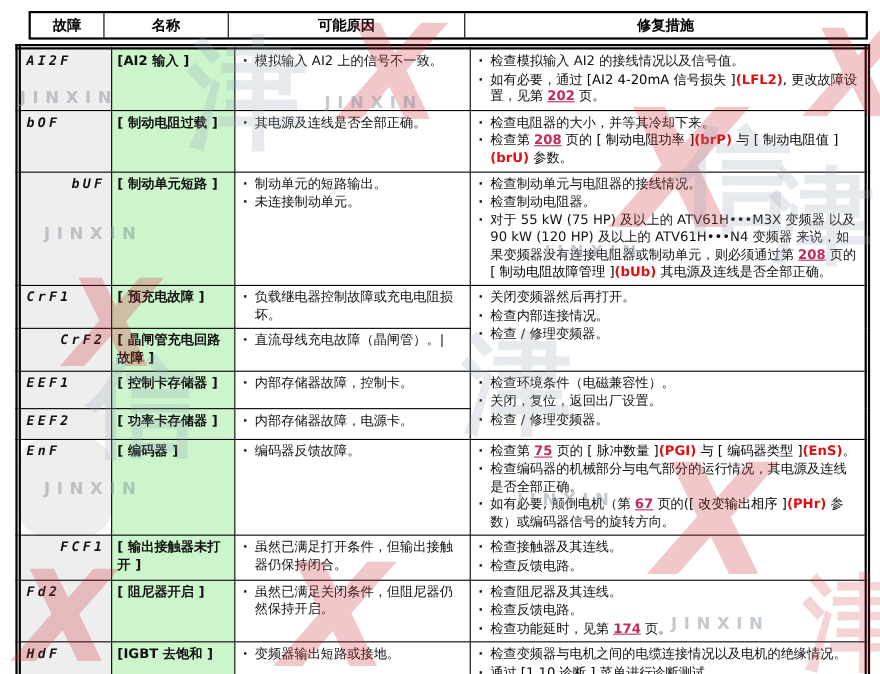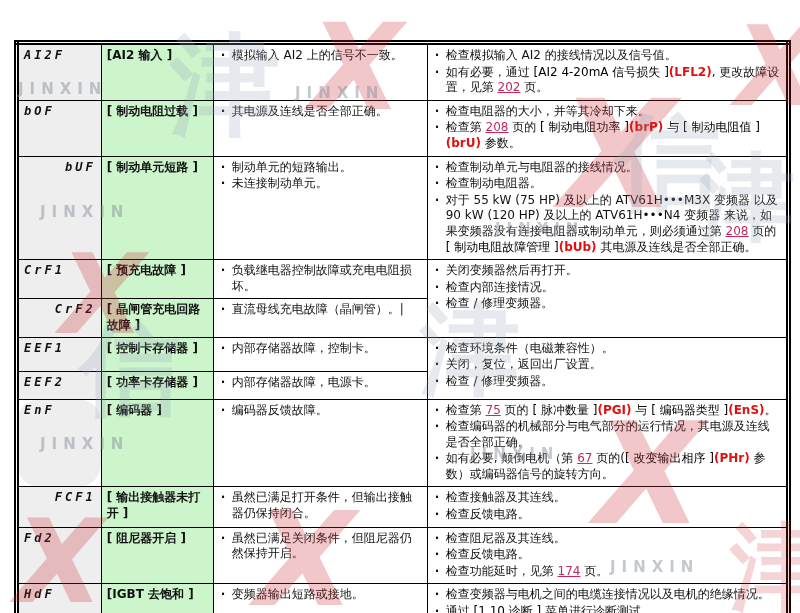--- a/index.html
+++ b/index.html
@@ -31,33 +31,39 @@
     background:#eeeeee;
     color:#e01818;font-family:"DejaVu Sans Mono",monospace;
     font-style:italic;font-weight:bold;font-size:13px;letter-spacing:3px;
     padding-top:5px;padding-left:8px;white-space:nowrap;
   }
   td.name{background:#ccf5cc;color:#1818d8;font-weight:bold;margin-top:44px;}
   .li{position:relative;padding-left:13px;margin:0 0 1px 0;}
   .li::before{content:"\00b7";position:absolute;left:2px;top:0;font-weight:bold;color:#111;}
   .seg-blue{color:#000000;font-weight:normal;}
   .seg-red{color:#e01010;font-weight:bold;}
-  .seg-link{color:#c22a5a;font-weight:normal;text-decoration:underline;cursor:pointer;}
+  .seg-link{color:#c22a5a;font-weight:bold;text-decoration:underline;cursor:pointer;}
   
   .wm{position:absolute;z-index:6;pointer-events:none;font-weight:bold;line-height:1;white-space:nowrap;}
   .wm-x{color:rgba(205,40,45,.26);font-style:italic;}
   .wm-cn{color:rgba(150,165,185,.24);}
   .wm-cn-red{color:rgba(205,40,45,.20);}
   .wm-en{color:rgba(125,135,150,.45);letter-spacing:6px;font-size:15px;}
 </style>
 </head>
 <body>
 
 <div class="page">
 
+  <div class="hdr" id="hdr">
+      <div class="hcell" style="width: 66px;">故障</div>
+      <div class="hcell" style="width: 113px;">名称</div>
+      <div class="hcell" style="width: 215px;">可能原因</div>
+      <div class="hcell" style="flex: 1 1 0%;">修复措施</div>
+    </div>
 
   <table class="body">
     <colgroup>
       <col style="width:76px">
         <col style="width:112px">
         <col style="width:214px">
         <col>
     </colgroup>
     <tbody id="tbody">
         <tr>

